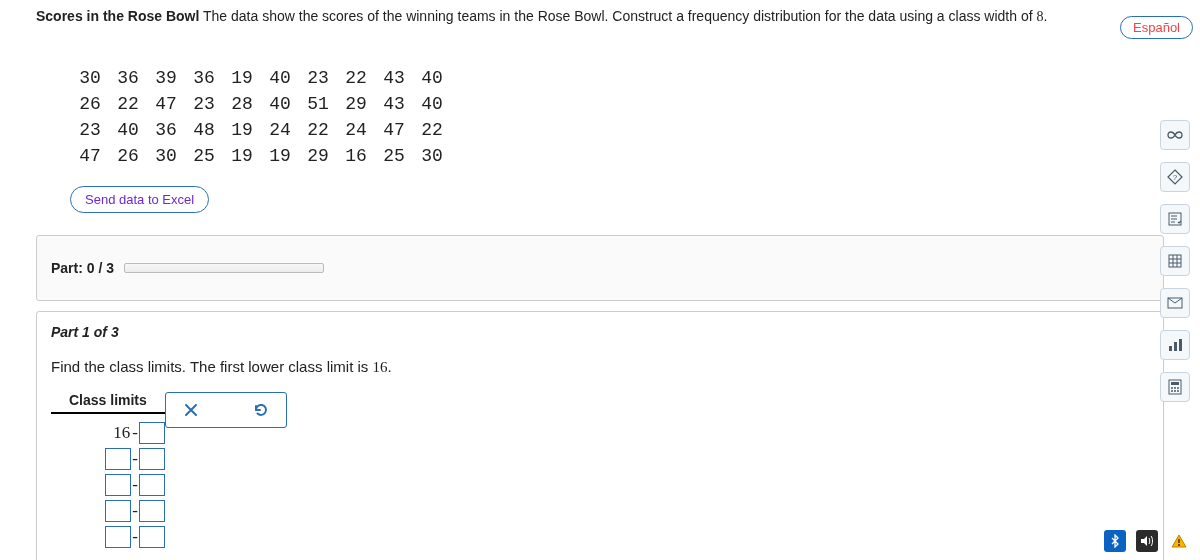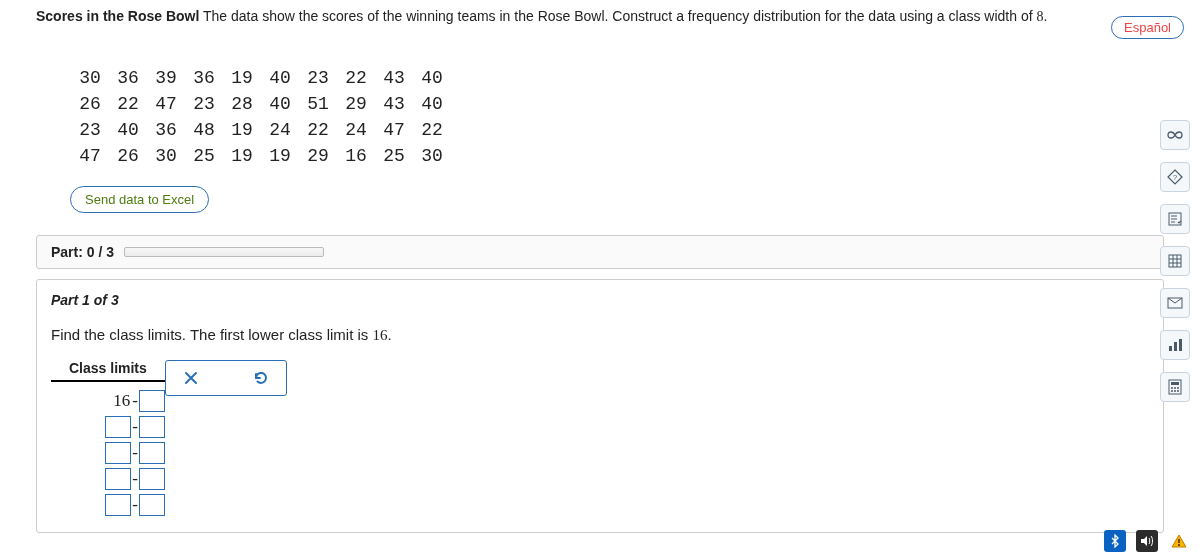--- a/index.html
+++ b/index.html
@@ -9,21 +9,21 @@
     color: #222;
     background: #fff;
     width: 1200px;
     height: 560px;
     position: relative;
     overflow: hidden;
   }
   .header-row {
     display: flex;
     align-items: flex-start;
-    padding: 6px 10px 0 36px;
+    padding: 6px 1px 0 36px;
     gap: 20px;
   }
   .problem-text {
     flex: 1;
     line-height: 1.5;
   }
   .problem-title { font-weight: bold; }
   .lang-btn {
     border: 1px solid #2a6fb5;
     border-radius: 14px;
@@ -43,28 +43,28 @@
   .data-table td {
     width: 36px;
     text-align: center;
     padding: 2px 0;
   }
   .send-btn {
     margin: 16px 0 0 70px;
     border: 1px solid #2a6fb5;
     border-radius: 14px;
     padding: 5px 14px;
-    color: #4d7c0f;
+    color: #6d28d9;
     font-size: 13px;
     background: #fff;
     cursor: pointer;
   }
   .part-header {
     margin: 22px 36px 0 36px;
-    padding: 8px 14px;
+    padding: 24px 14px;
     border: 1px solid #ccc;
     border-radius: 3px;
     background: #fafafa;
     font-size: 14px;
     display: flex;
     align-items: center;
     gap: 10px;
   }
   .part-header strong { font-weight: bold; }
   .progress-bar {

